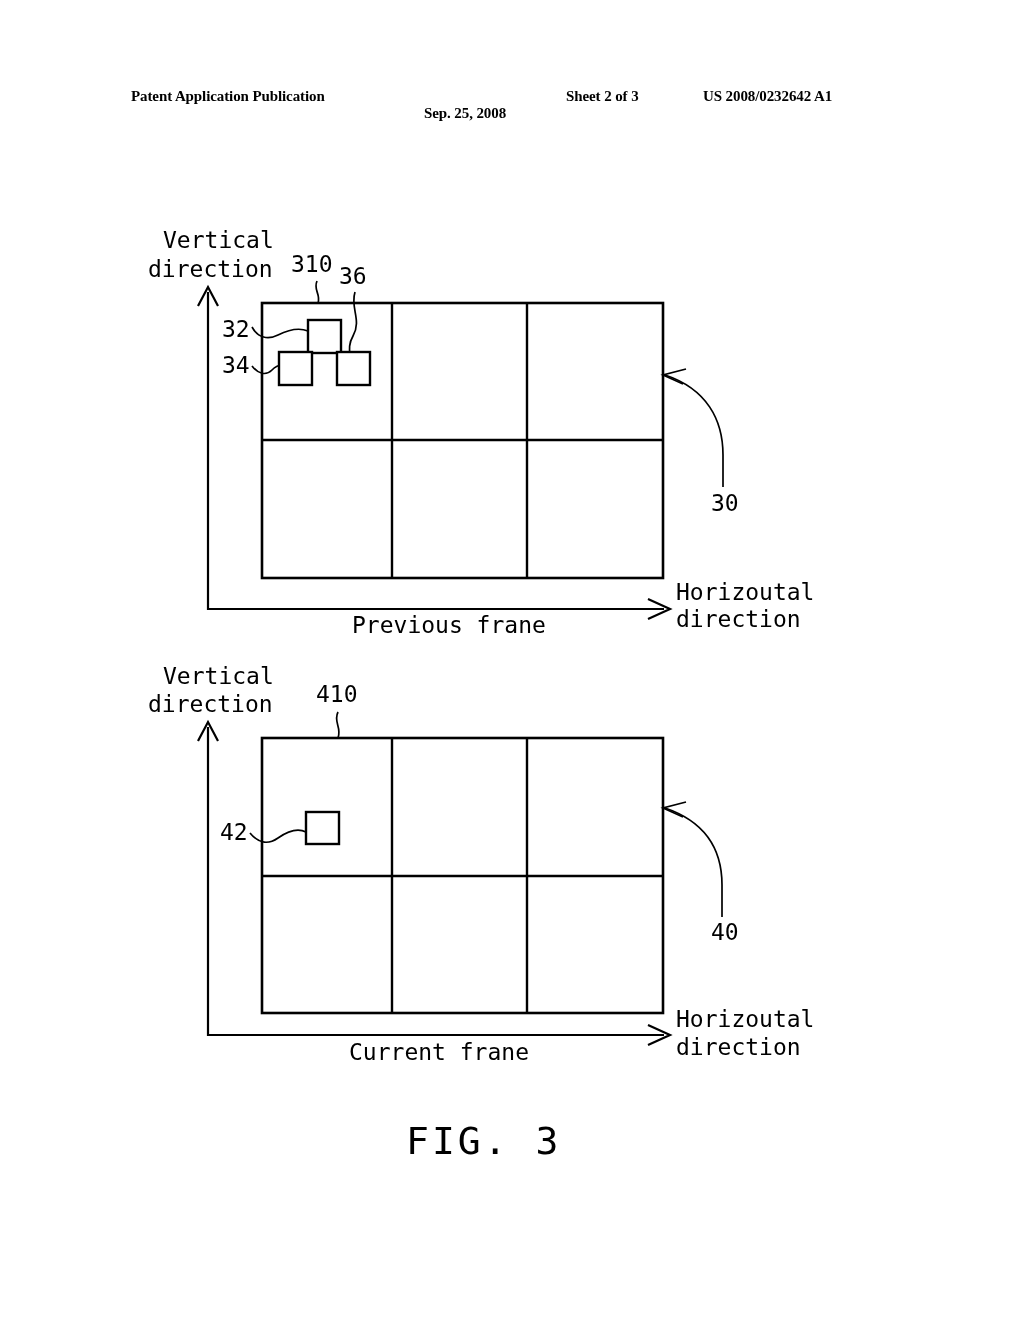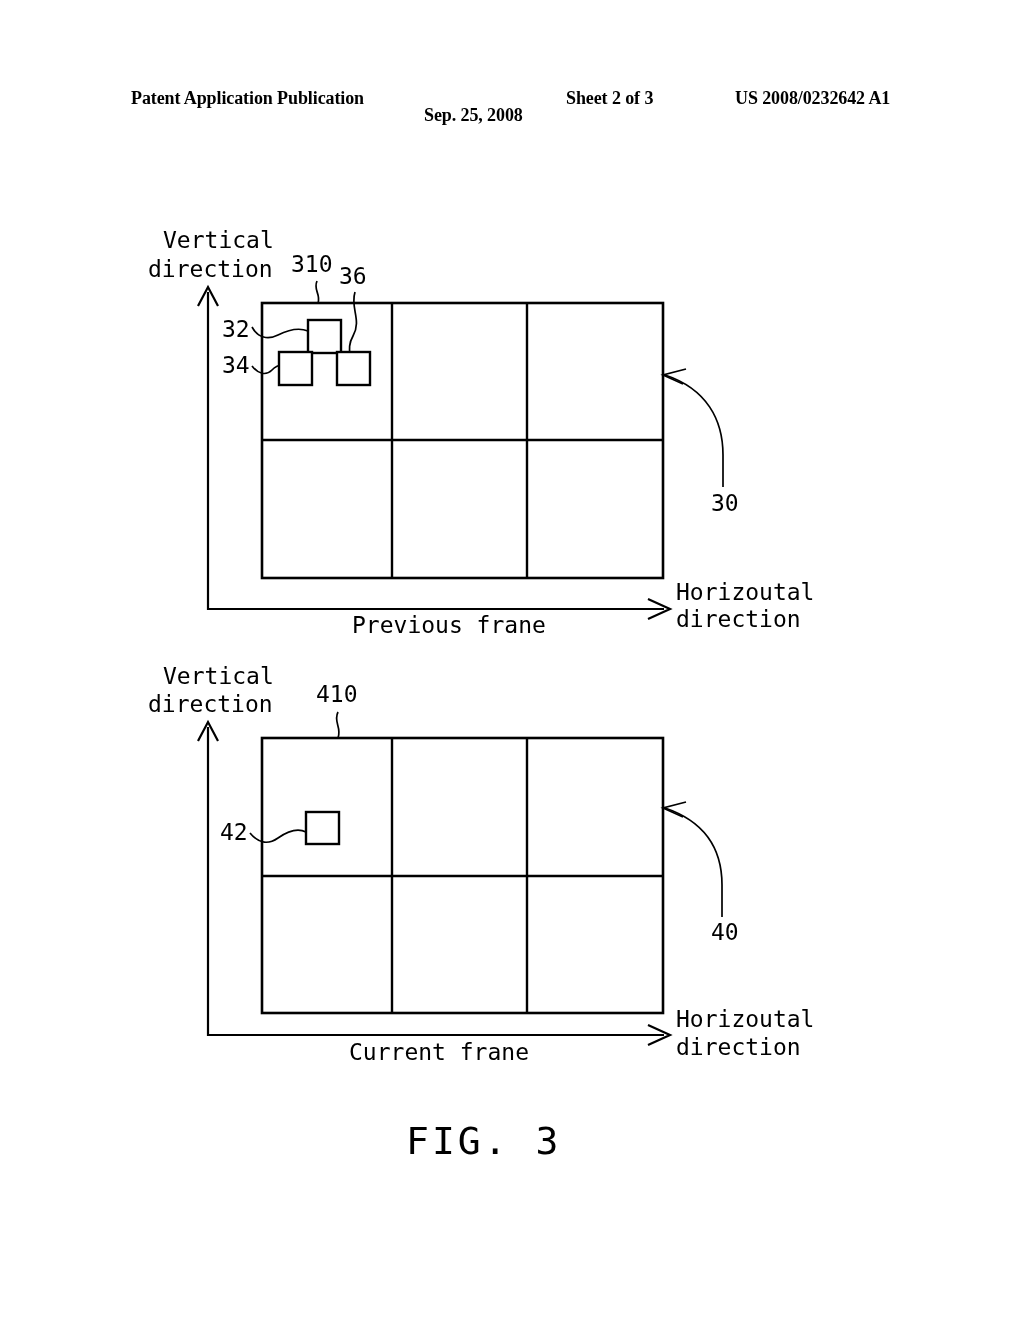--- a/index.html
+++ b/index.html
@@ -21,28 +21,28 @@
     position: absolute;
     left: 0;
     top: 88px;
     width: 980px;
     height: 26px;
     display: flex;
     flex-direction: row;
     align-items: baseline;
     font-family: "Liberation Serif", serif;
     font-weight: bold;
-    font-size: 18px;
+    font-size: 15px;
     letter-spacing: -0.1px;
     white-space: nowrap;
   }
   .hdr-pub      { position: absolute; left: 131px;  top: 0; }
   .hdr-date     { position: absolute; left: 424px;  top: 0; margin-top: 17px; }
   .hdr-sheet    { position: absolute; left: 566px;  top: 0; }
-  .hdr-docnum   { position: absolute; left: 735px;  top: 0; }
+  .hdr-docnum   { position: absolute; left: 703px;  top: 0; }
 
   
   #figure-canvas {
     position: absolute;
     left: 0;
     top: 0;
     width: 1024px;
     height: 1320px;
   }
 

